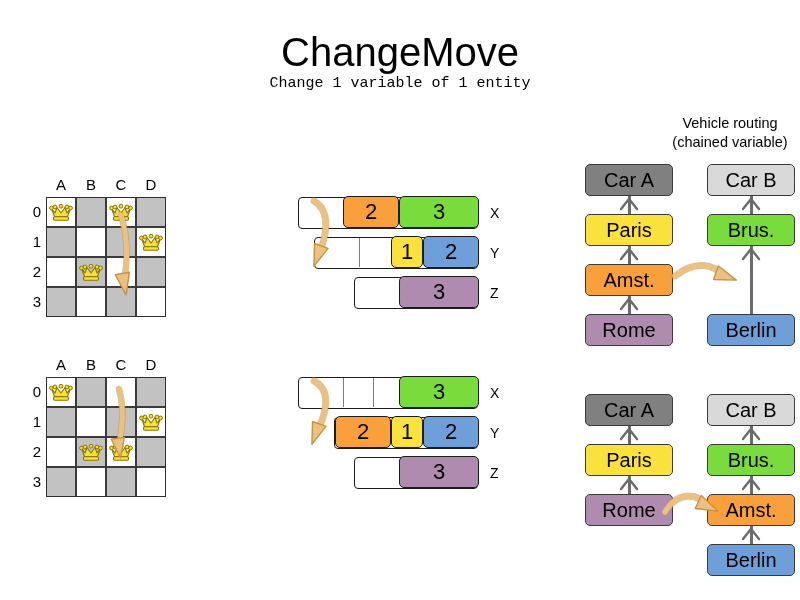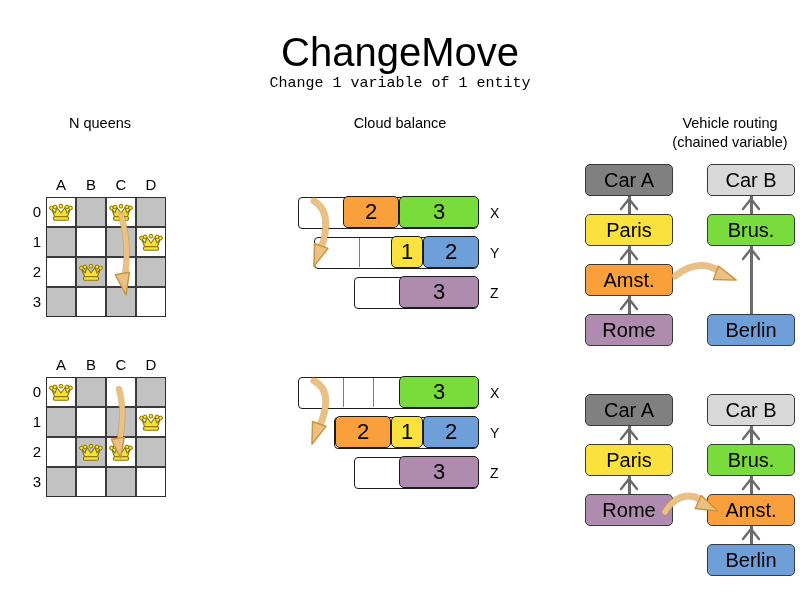--- a/index.html
+++ b/index.html
@@ -61,22 +61,20 @@
   svg{overflow:visible;}
 </style>
 </head>
 <body>
 
 <div class="stage">
 
   <div class="abs" id="main-title">ChangeMove</div>
   <div class="abs" id="sub-title">Change 1 variable of 1 entity</div>
 
-  <div class="abs col-head" id="head-nqueens">N queens</div>
-  <div class="abs col-head" id="head-cloud">Cloud balance</div>
   <div class="abs col-head" id="head-routing">
     <div>Vehicle routing</div>
     <div>(chained variable)</div>
   </div>
 
   <div class="board" id="board-before" style="left:46px;top:193px;">
       <div class="cell light" style="left: 0px; top: 0px;"></div>
       <div class="cell dark" style="left: 30px; top: 0px;"></div>
       <div class="cell light" style="left: 60px; top: 0px;"></div>
       <div class="cell dark" style="left: 90px; top: 0px;"></div>

